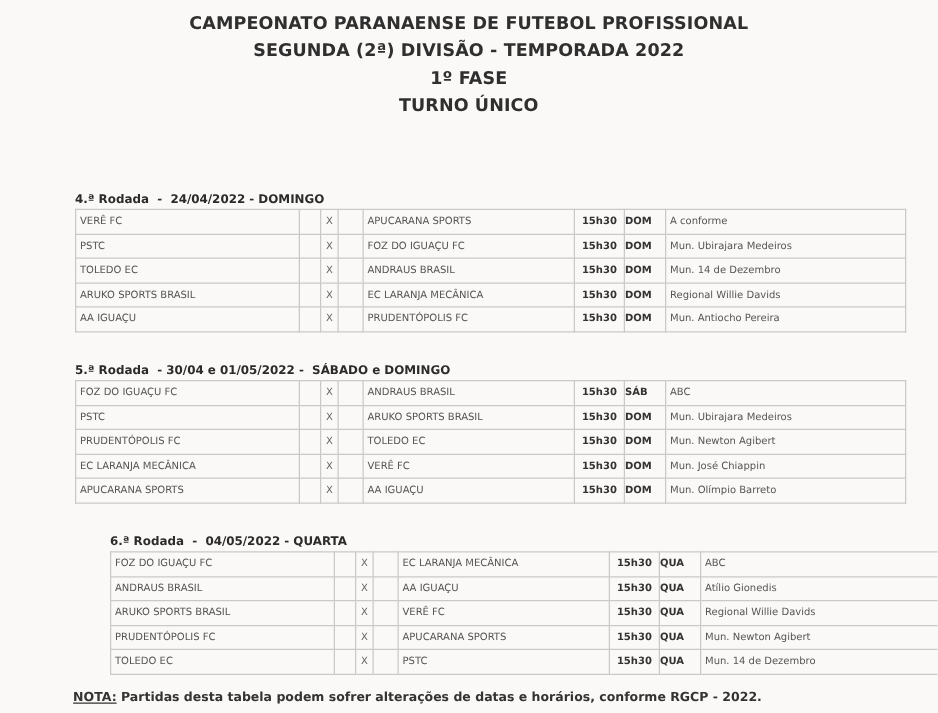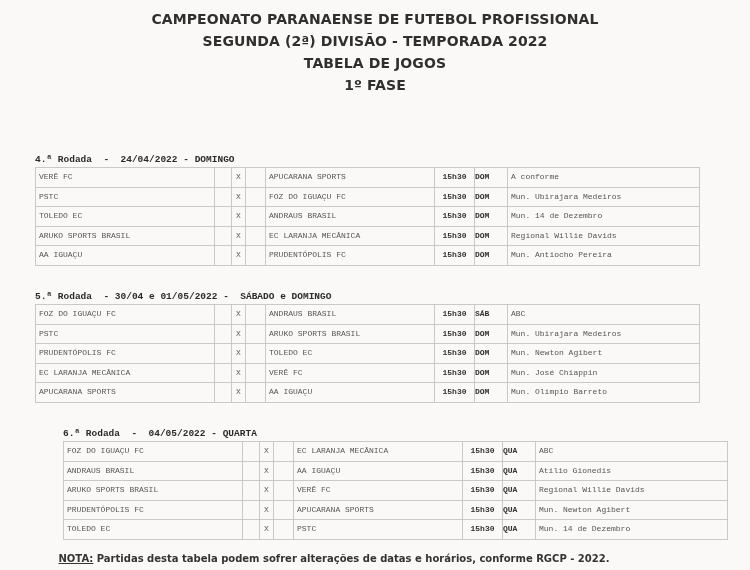--- a/index.html
+++ b/index.html
@@ -8,21 +8,21 @@
     background: #fbf9f7;
     font-family: "DejaVu Sans", "Liberation Sans", sans-serif;
     color: #3a3a3a;
     position: relative;
   }
   .header { position: absolute; left: 0; top: 8px; width: 750px; text-align: center; }
   .header div {
     font-weight: bold; font-size: 14px; color: #2f2f2f;
     height: 22px; line-height: 22px; letter-spacing: 0.1px;
   }
-  .round { position: absolute; left: 35px; width: 658px; font-family: Liberation Mono, monospace; }
+  .round { position: absolute; left: 60px; width: 658px; }
   .round-title {
     font-weight: bold; font-size: 9.5px; color: #2b2b2b;
     height: 12px; line-height: 12px; margin-bottom: 1px; white-space: pre;
   }
   table {
     border-collapse: collapse; width: 664px; table-layout: fixed;
     font-size: 8px; color: #555;
   }
   td {
     border: 1px solid #c9c9c9; height: 18.5px; padding: 0 3px;
@@ -38,22 +38,22 @@
     font-size: 10px; font-weight: bold; color: #333;
   }
   .nota .lbl { text-decoration: underline; }
 </style>
 </head>
 <body>
 
 <div class="header">
   <div>CAMPEONATO PARANAENSE DE FUTEBOL PROFISSIONAL</div>
   <div>SEGUNDA (2ª) DIVISÃO - TEMPORADA 2022</div>
-  <div>TABELA DE JOGOS</div>
   <div>1º FASE</div>
+  <div>TURNO ÚNICO</div>
 </div>
 
 <div class="round" id="round-0" style="top:154px;">
     <div class="round-title">4.ª Rodada  -  24/04/2022 - DOMINGO</div>
     <table>
       <colgroup>
         <col style="width: 179px;">
         <col style="width: 17px;">
         <col style="width: 14px;">
         <col style="width: 20px;">

